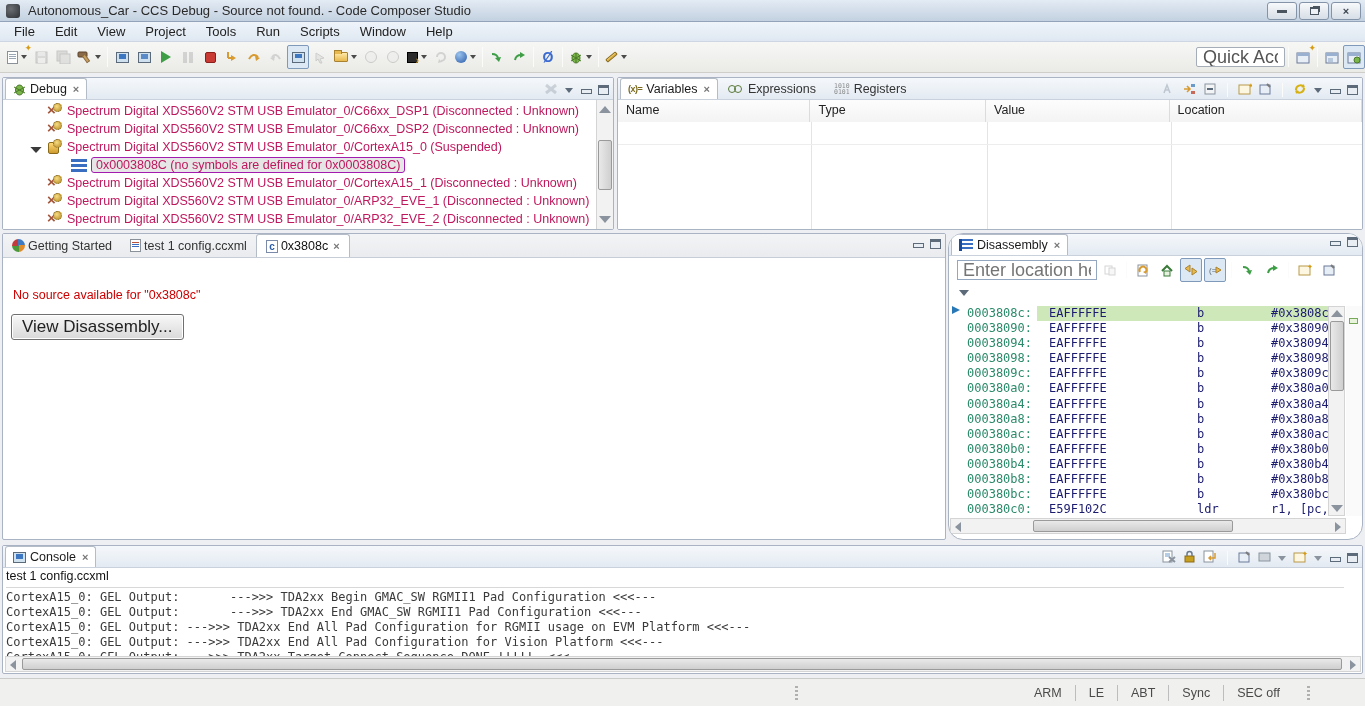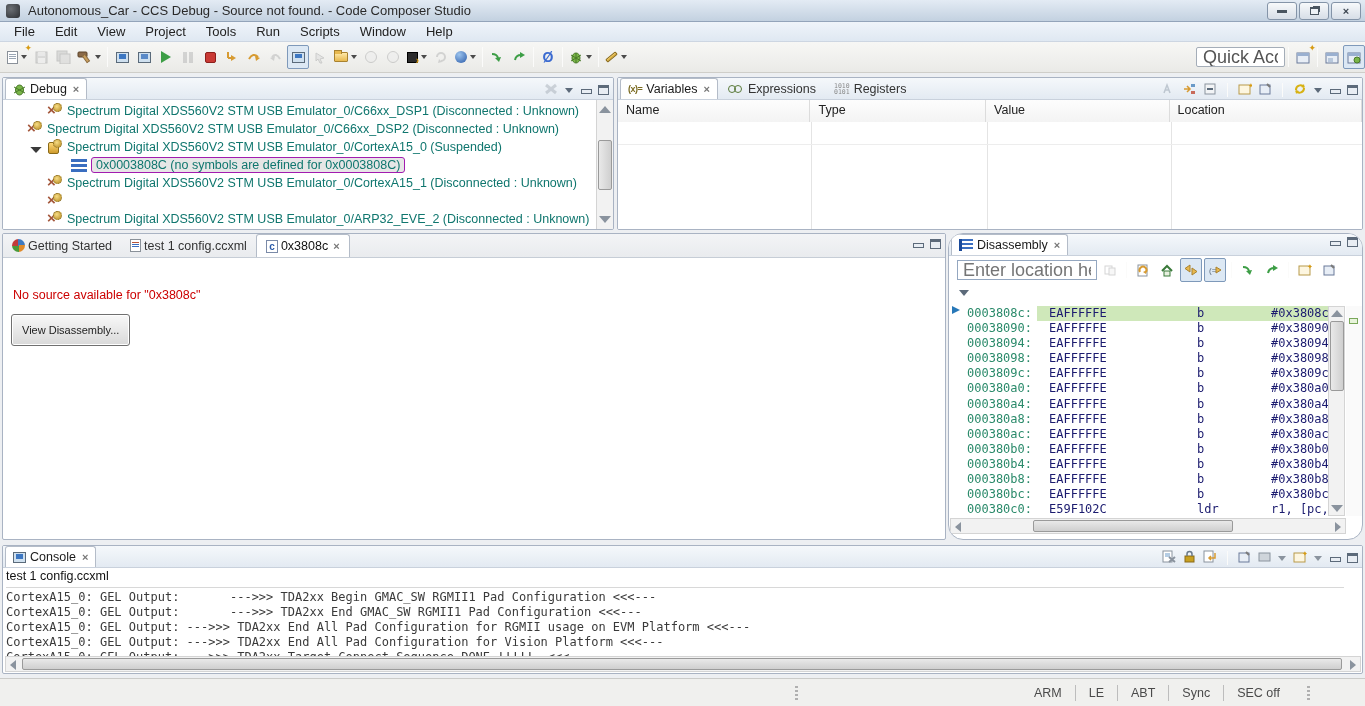--- a/index.html
+++ b/index.html
@@ -69,21 +69,21 @@
   .vtab.inactive { background:transparent; border-color:transparent; color:#333; }
   .tab-close { color:#777; font-weight:bold; font-size:11px; margin-left:2px; }
   .pacts { position:absolute; right:4px; top:3px; display:flex; align-items:center; gap:7px; }
   .pa-min { width:11px; height:9px; position:relative; } .pa-min::after { content:''; position:absolute; left:1px; bottom:1px; width:9px; height:3px; border:1px solid #5c6a7a; background:#e8edf3; }
   .pa-max { width:11px; height:10px; border:1px solid #5c6a7a; border-top-width:3px; background:#e8edf3; }
   .pa-menu { width:0; height:0; border-left:4px solid transparent; border-right:4px solid transparent; border-top:5px solid #5c6a7a; }
 
   
   #debug-panel { left:2px; top:77px; width:612px; height:153px; }
   #debug-tree { position:absolute; left:0; top:22px; right:17px; bottom:0; background:#fff; overflow:hidden; padding-top:2px; }
-  .tree-row { height:18px; display:flex; align-items:center; font-size:12.5px; color:#0f766e; white-space:nowrap; position:relative; }
+  .tree-row { height:18px; display:flex; align-items:center; font-size:12.5px; color:#be185d; white-space:nowrap; position:relative; }
   .tree-row .twist { width:0; height:0; border-left:5px solid transparent; border-top:5px solid transparent;
     border-bottom:5px solid #3a3a3a; border-right:5px solid #3a3a3a; transform:rotate(45deg) scale(.8); position:absolute; left:28px; }
   .tico { width:16px; height:14px; position:relative; flex:0 0 16px; margin-right:4px; }
   .tico-x::before { content:'×'; position:absolute; left:0; top:-3px; font-size:15px; font-weight:bold; color:#a3563a; }
   .tico-x::after, .tico-gear::after { content:''; position:absolute; right:1px; top:-1px; width:7px; height:7px; border-radius:50%;
     background:radial-gradient(circle at 40% 35%, #f6dc85, #b88c22); border:1px dotted #7c611a; }
   .tico-gear::before { content:''; position:absolute; left:1px; top:2px; width:9px; height:10px; background:linear-gradient(#ffd978,#cf9c2e); border:1px solid #8a6a18; border-radius:2px; }
   .tico-frame { background:repeating-linear-gradient(#3a6ec0 0 3px, #fff 3px 5px); width:13px; height:13px; margin-left:2px; }
   .sel-frame { background:#e6e6e6; border:1px solid #a21caf; border-radius:3px; padding:0 4px; }
   .vscroll { position:absolute; right:0; top:22px; bottom:0; width:17px; background:#f2f2f2; border-left:1px solid #d4d4d4; }
@@ -110,21 +110,21 @@
   #editor-panel { left:2px; top:233px; width:944px; height:307px; }
   .etabs { height:24px; background:linear-gradient(#f3f4f6,#e9ebee); border-bottom:1px solid #c6cdd6; display:flex; align-items:flex-end; position:relative; }
   .etab { display:flex; align-items:center; gap:3px; height:23px; padding:0 9px; font-size:12.5px; color:#333; }
   .etab.active { background:#fff; border:1px solid #b4bcc8; border-bottom:none; border-radius:3px 3px 0 0; color:#111; }
   .gs-ico { width:13px; height:13px; border-radius:50%; background:conic-gradient(#3d7ac2 0 25%, #e08a2a 25% 50%, #4a9a3a 50% 75%, #c23a3a 75%); }
   .ccxml-ico { width:11px; height:13px; background:#fff; border:1px solid #8a9199; position:relative; }
   .ccxml-ico::after { content:''; position:absolute; left:1px; top:2px; width:7px; height:1px; background:#b8553a; box-shadow:0 2px 0 #3a6ec0,0 4px 0 #3a6ec0; }
   .c-ico { width:12px; height:13px; background:#fff; border:1px solid #7a8aa8; color:#2a5aa8; font-size:10px; font-weight:bold;
     display:flex; align-items:center; justify-content:center; }
   #editor-msg { position:absolute; left:10px; top:54px; font-size:12.5px; color:#cc0000; }
-  #view-disasm-btn { position:absolute; left:8px; top:80px; height:32px; padding:0 10px; font-size:11px; color:#222;
+  #view-disasm-btn { position:absolute; left:8px; top:80px; height:26px; padding:0 10px; font-size:17px; color:#222;
     background:linear-gradient(#f8f8f8,#d9d9d9); border:1px solid #707070; border-radius:3px;
     box-shadow:inset 0 0 0 1px #fff; font-family:"Liberation Sans",sans-serif; }
 
   
   #disasm-panel { left:948px; top:233px; width:415px; height:307px;border-radius:15px; }
   .dis-ico { width:14px; height:12px; background:repeating-linear-gradient(#3a6ec0 0 2px, #fff 2px 4px); border-left:3px solid #1a4a9a; }
   #disasm-toolbar { position:absolute; left:0; top:22px; width:100%; height:28px; display:flex; align-items:center; padding-left:8px; gap:2px; background:#fff; }
   #loc-input { width:140px; height:20px; border:1px solid #94a7c0; font-size:18px; padding:0 5px; color:#222; font-family:"Liberation Sans",sans-serif; }
   #disasm-dd { position:absolute; left:10px; top:56px; width:0; height:0; border-left:5px solid transparent; border-right:5px solid transparent; border-top:6px solid #5c6a7a; }
   #dlist { position:absolute; left:0; top:72px; width:381px; height:212px; font-family:"DejaVu Sans Mono","Liberation Mono",monospace; font-size:12px; }
@@ -374,39 +374,40 @@
       <span class="pa-menu"></span>
       <span class="pa-min"></span>
       <span class="pa-max"></span>
     </div>
   </div>
   <div id="debug-tree">
       <div class="tree-row" style="padding-left: 44px;">
         <span class="tico tico-x"></span>
         <span>Spectrum Digital XDS560V2 STM USB Emulator_0/C66xx_DSP1 (Disconnected : Unknown)</span>
       </div>
-      <div class="tree-row" style="padding-left: 24px;">
+      <div class="tree-row" style="padding-left: 44px;">
         <span class="tico tico-x"></span>
         <span>Spectrum Digital XDS560V2 STM USB Emulator_0/C66xx_DSP2 (Disconnected : Unknown)</span>
       </div>
       <div class="tree-row" style="padding-left: 44px;">
         <span class="twist"></span>
         <span class="tico tico-gear"></span>
         <span>Spectrum Digital XDS560V2 STM USB Emulator_0/CortexA15_0 (Suspended)</span>
       </div>
       <div class="tree-row" style="padding-left: 66px;">
         <span class="tico tico-frame"></span>
         <span class="sel-frame">0x0003808C  (no symbols are defined for 0x0003808C)</span>
       </div>
       <div class="tree-row" style="padding-left: 44px;">
         <span class="tico tico-x"></span>
         <span>Spectrum Digital XDS560V2 STM USB Emulator_0/CortexA15_1 (Disconnected : Unknown)</span>
       </div>
       <div class="tree-row" style="padding-left: 44px;">
         <span class="tico tico-x"></span>
+        <span>Spectrum Digital XDS560V2 STM USB Emulator_0/ARP32_EVE_1 (Disconnected : Unknown)</span>
       </div>
       <div class="tree-row" style="padding-left: 44px;">
         <span class="tico tico-x"></span>
         <span>Spectrum Digital XDS560V2 STM USB Emulator_0/ARP32_EVE_2 (Disconnected : Unknown)</span>
       </div>
     </div>
   <div class="vscroll">
     <span class="up"></span>
       <span class="dn"></span>
     <span class="vthumb" style="top:40px; height:50px;"></span>

